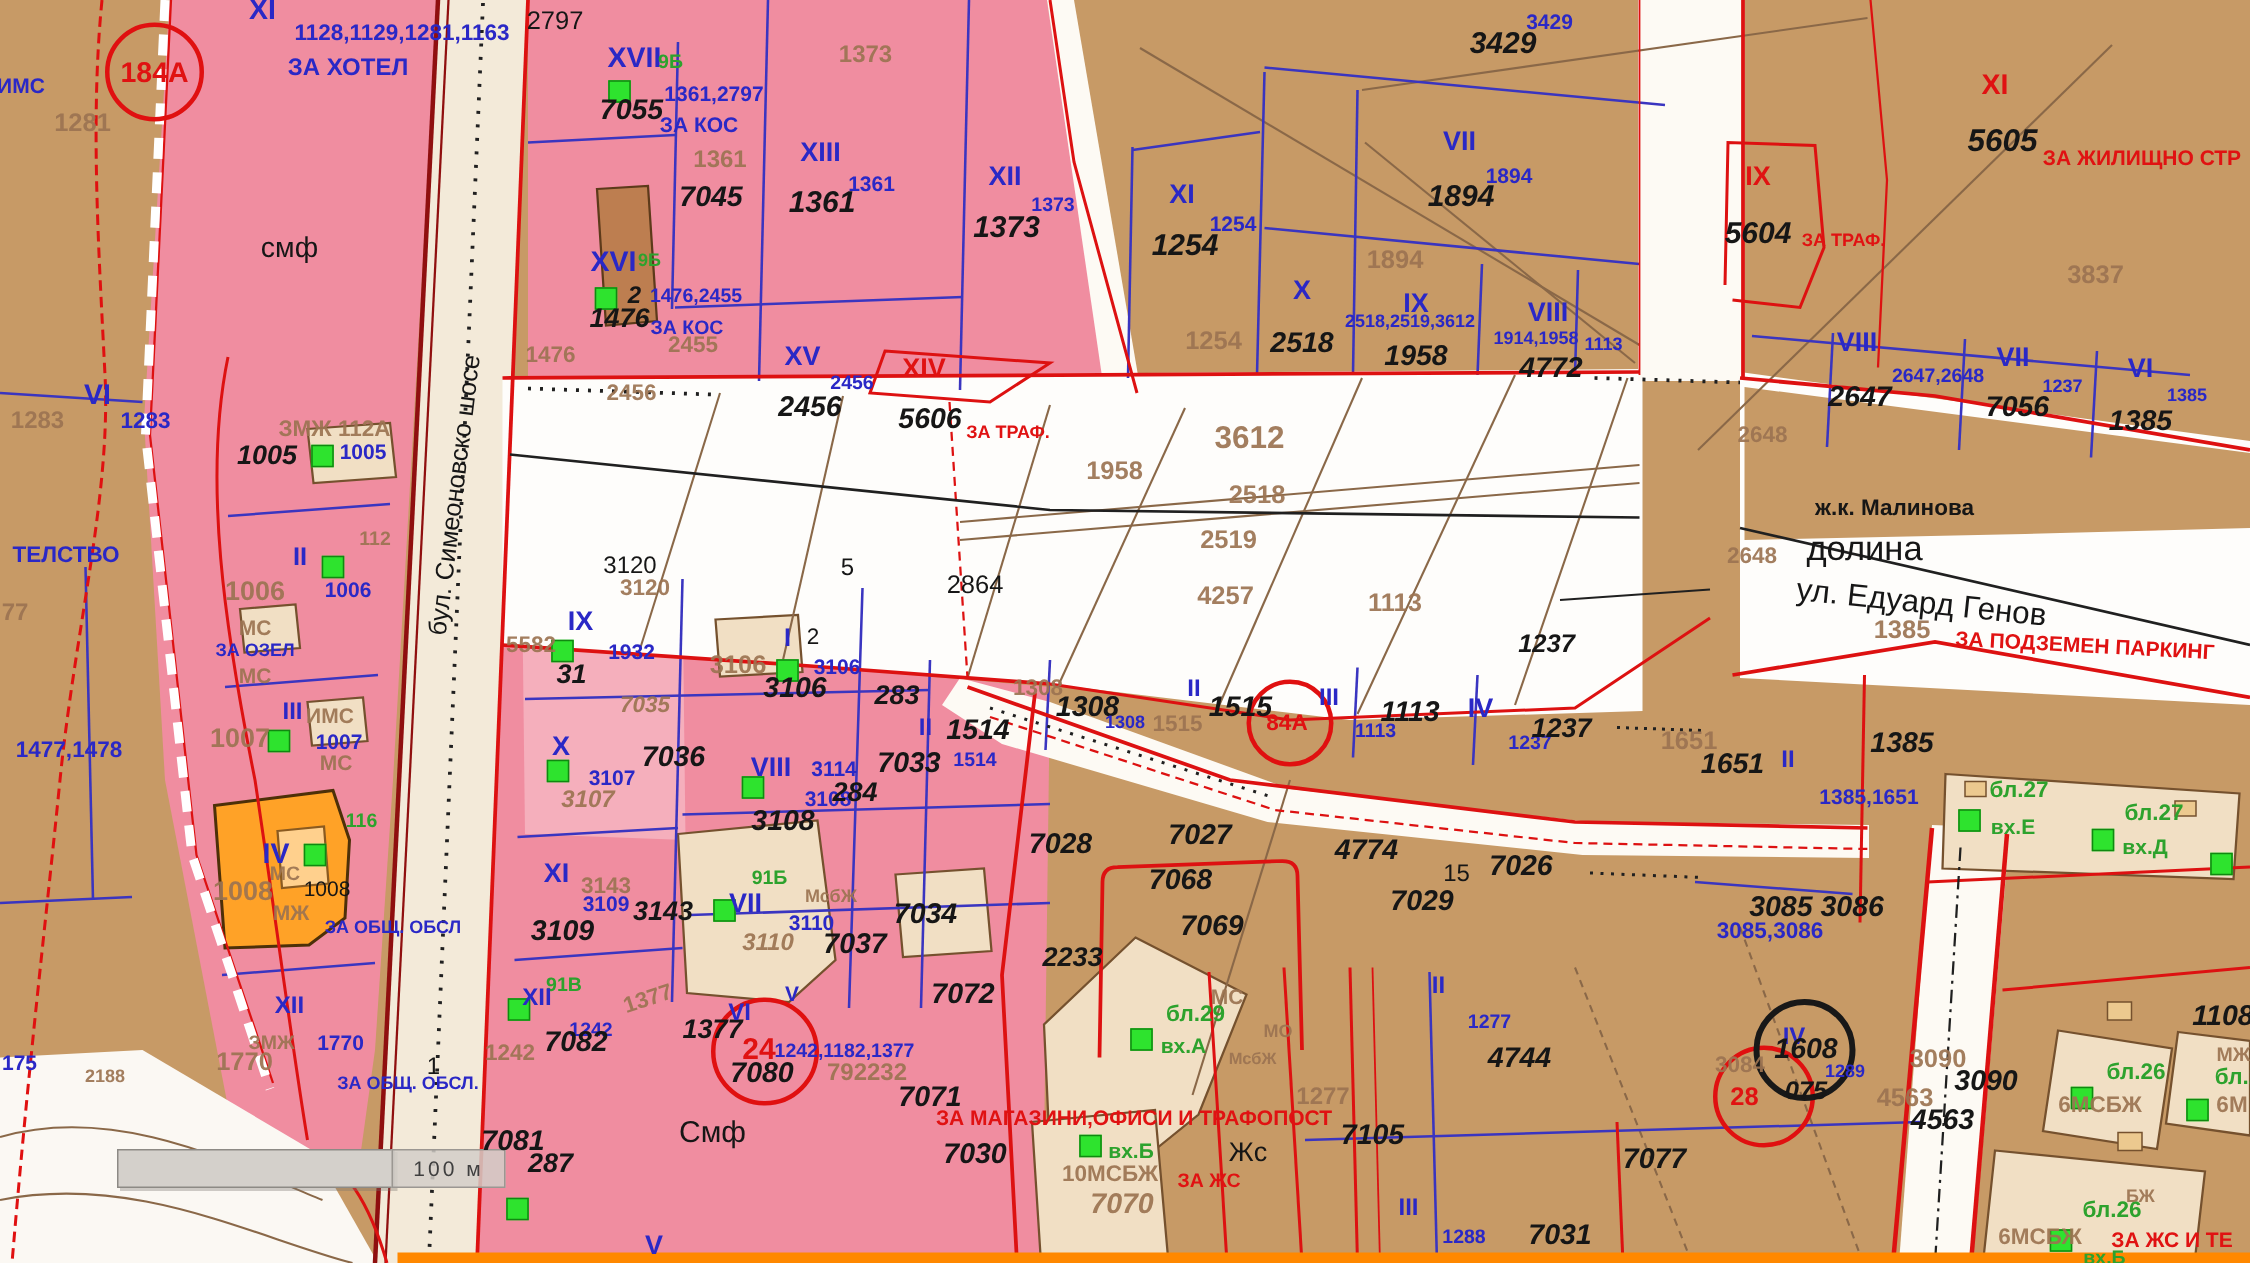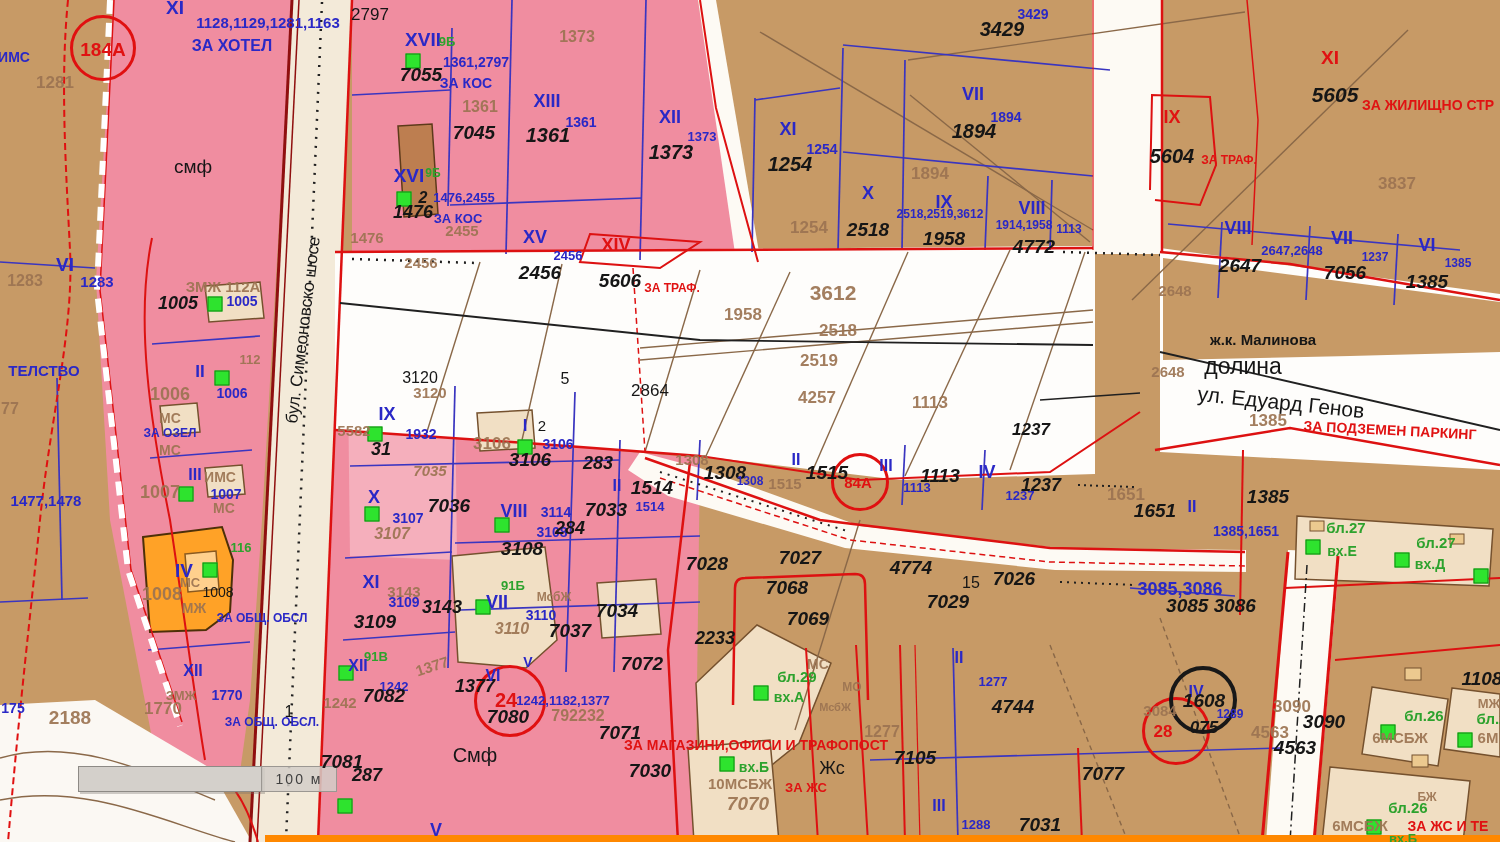--- a/index.html
+++ b/index.html
@@ -228,21 +228,21 @@
       <span class="lbl k-br" style="left: 162px; top: 594px; font-size: 18px;">1008</span>
       <span class="lbl k-pl" style="left: 218px; top: 592px; font-size: 14px;">1008</span>
       <span class="lbl k-br" style="left: 194px; top: 608px; font-size: 14px;">МЖ</span>
       <span class="lbl k-bl" style="left: 262px; top: 618px; font-size: 12px;">ЗА ОБЩ. ОБСЛ</span>
       <span class="lbl k-bl" style="left: 193px; top: 671px; font-size: 16px;">XII</span>
       <span class="lbl k-br" style="left: 181px; top: 695px; font-size: 13px;">ЗМЖ</span>
       <span class="lbl k-bl" style="left: 227px; top: 695px; font-size: 14px;">1770</span>
       <span class="lbl k-br" style="left: 163px; top: 708px; font-size: 17px;">1770</span>
       <span class="lbl k-bl" style="left: 272px; top: 722px; font-size: 12px;">ЗА ОБЩ. ОБСЛ.</span>
       <span class="lbl k-bl" style="left: 13px; top: 708px; font-size: 14px;">175</span>
-      <span class="lbl k-br" style="left: 70px; top: 717px; font-size: 19px;">2188</span>
+      <span class="lbl k-br" style="left: 70px; top: 717px; font-size: 12px;">2188</span>
       <span class="lbl k-pl" style="left: 289px; top: 712px; font-size: 16px;">1</span>
       <span class="lbl k-bl" style="left: 423px; top: 39px; font-size: 19px;">XVII</span>
       <span class="lbl k-gr" style="left: 447px; top: 41px; font-size: 13px;">9Б</span>
       <span class="lbl k-bl" style="left: 476px; top: 62px; font-size: 14px;">1361,2797</span>
       <span class="lbl k-bk" style="left: 421px; top: 74px; font-size: 19px;">7055</span>
       <span class="lbl k-bl" style="left: 466px; top: 83px; font-size: 14px;">ЗА КОС</span>
       <span class="lbl k-br" style="left: 480px; top: 107px; font-size: 16px;">1361</span>
       <span class="lbl k-bk" style="left: 474px; top: 132px; font-size: 19px;">7045</span>
       <span class="lbl k-bl" style="left: 547px; top: 101px; font-size: 18px;">XIII</span>
       <span class="lbl k-bl" style="left: 581px; top: 122px; font-size: 14px;">1361</span>
@@ -420,21 +420,21 @@
       <span class="lbl k-bk" style="left: 1103px; top: 773px; font-size: 19px;">7077</span>
       <span class="lbl k-br" style="left: 1126px; top: 494px; font-size: 17px;">1651</span>
       <span class="lbl k-bk" style="left: 1155px; top: 510px; font-size: 19px;">1651</span>
       <span class="lbl k-bl" style="left: 1192px; top: 507px; font-size: 16px;">II</span>
       <span class="lbl k-bk" style="left: 1268px; top: 496px; font-size: 19px;">1385</span>
       <span class="lbl k-bl" style="left: 1246px; top: 531px; font-size: 14px;">1385,1651</span>
       <span class="lbl k-gr" style="left: 1346px; top: 527px; font-size: 15px;">бл.27</span>
       <span class="lbl k-gr" style="left: 1342px; top: 551px; font-size: 14px;">вх.Е</span>
       <span class="lbl k-gr" style="left: 1436px; top: 542px; font-size: 15px;">бл.27</span>
       <span class="lbl k-gr" style="left: 1430px; top: 564px; font-size: 14px;">вх.Д</span>
-      <span class="lbl k-bl" style="left: 1180px; top: 589px; font-size: 18px;">3085,3086</span>
+      <span class="lbl k-bl" style="left: 1180px; top: 621px; font-size: 15px;">3085,3086</span>
       <span class="lbl k-bk" style="left: 1211px; top: 605px; font-size: 19px;">3085 3086</span>
       <span class="lbl k-bl" style="left: 1196px; top: 692px; font-size: 16px;">IV</span>
       <span class="lbl k-bk" style="left: 1204px; top: 700px; font-size: 19px;">1608</span>
       <span class="lbl k-bl" style="left: 1230px; top: 714px; font-size: 12px;">1289</span>
       <span class="lbl k-rd" style="left: 1163px; top: 731px; font-size: 17px;">28</span>
       <span class="lbl k-bk" style="left: 1204px; top: 727px; font-size: 17px;">075</span>
       <span class="lbl k-br" style="left: 1160px; top: 710px; font-size: 15px;">3084</span>
       <span class="lbl k-br" style="left: 1292px; top: 706px; font-size: 17px;">3090</span>
       <span class="lbl k-bk" style="left: 1324px; top: 721px; font-size: 19px;">3090</span>
       <span class="lbl k-br" style="left: 1270px; top: 732px; font-size: 17px;">4563</span>

